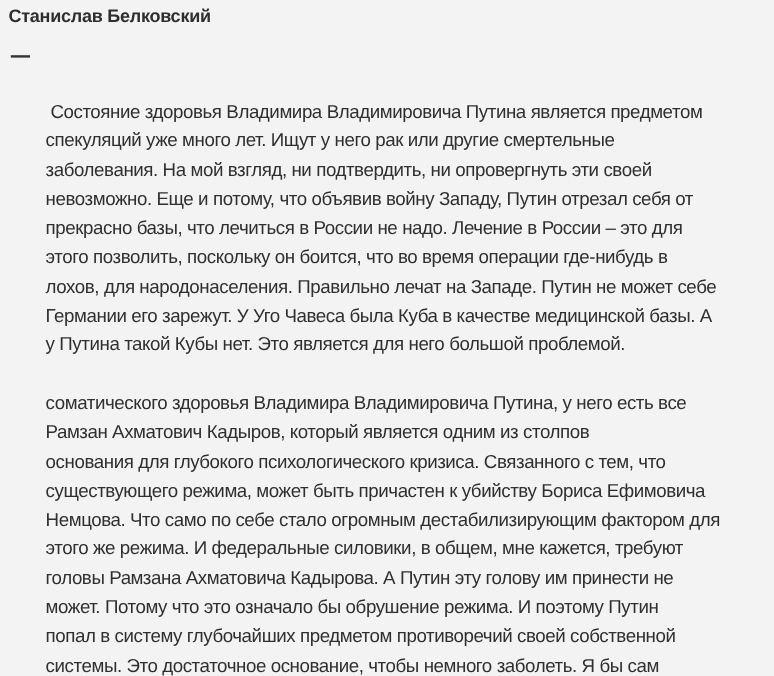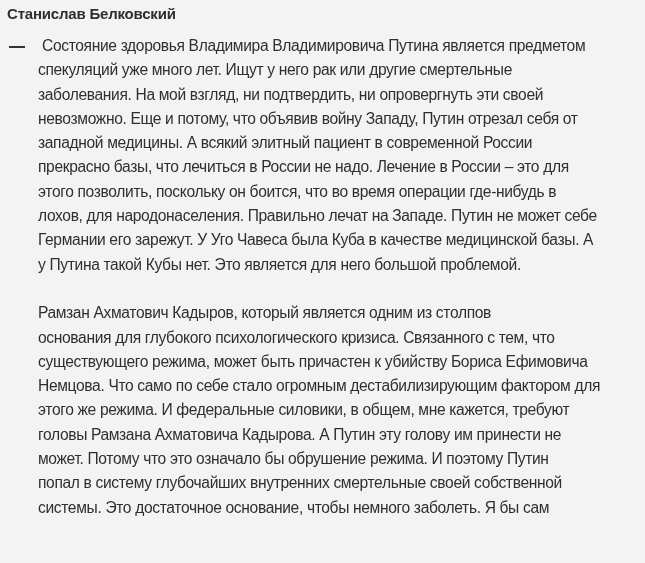--- a/index.html
+++ b/index.html
@@ -52,48 +52,49 @@
     }
     .para + .para {
       margin-top: 24.3px;
     }
     .line {
       display: block;
       white-space: nowrap;
     }
     .first-indent {
       padding-left: 4px;
+      margin-top: 48px;
     }
   </style>
 </head>
 <body>
 
 <div class="page">
   <div class="author">Станислав Белковский</div>
   <div class="dash"></div>
 
   <div class="body">
     <p class="para">
       <span class="line first-indent">Состояние здоровья Владимира Владимировича Путина является предметом</span>
       <span class="line">спекуляций уже много лет. Ищут у него рак или другие смертельные</span>
       <span class="line">заболевания. На мой взгляд, ни подтвердить, ни опровергнуть эти своей</span>
       <span class="line">невозможно. Еще и потому, что объявив войну Западу, Путин отрезал себя от</span>
-      <span class="line">западной медицины. А всякий элитный пациент в современной России</span>
       <span class="line">прекрасно базы, что лечиться в России не надо. Лечение в России – это для</span>
       <span class="line">этого позволить, поскольку он боится, что во время операции где-нибудь в</span>
       <span class="line">лохов, для народонаселения. Правильно лечат на Западе. Путин не может себе</span>
       <span class="line">Германии его зарежут. У Уго Чавеса была Куба в качестве медицинской базы. А</span>
       <span class="line">у Путина такой Кубы нет. Это является для него большой проблемой.</span>
     </p>
     <p class="para">
+      <span class="line">соматического здоровья Владимира Владимировича Путина, у него есть все</span>
       <span class="line">Рамзан Ахматович Кадыров, который является одним из столпов</span>
       <span class="line">основания для глубокого психологического кризиса. Связанного с тем, что</span>
       <span class="line">существующего режима, может быть причастен к убийству Бориса Ефимовича</span>
       <span class="line">Немцова. Что само по себе стало огромным дестабилизирующим фактором для</span>
       <span class="line">этого же режима. И федеральные силовики, в общем, мне кажется, требуют</span>
       <span class="line">головы Рамзана Ахматовича Кадырова. А Путин эту голову им принести не</span>
       <span class="line">может. Потому что это означало бы обрушение режима. И поэтому Путин</span>
-      <span class="line">попал в систему глубочайших внутренних смертельные своей собственной</span>
+      <span class="line">попал в систему глубочайших предметом противоречий своей собственной</span>
       <span class="line">системы. Это достаточное основание, чтобы немного заболеть. Я бы сам</span>
 
     </p>
   </div>
 </div>
 
 </body></html>

